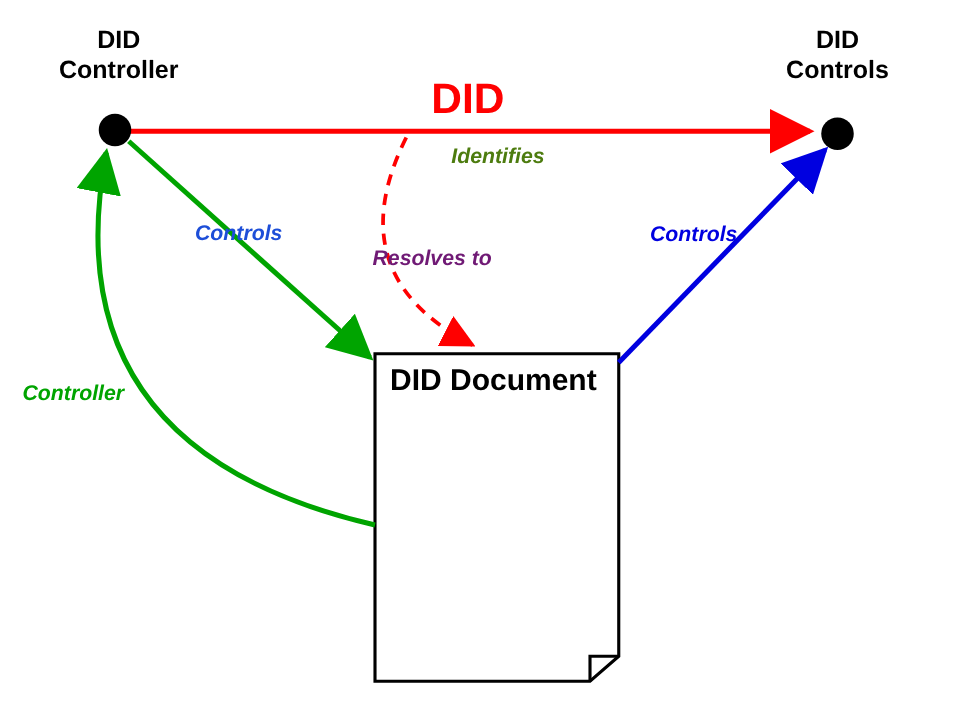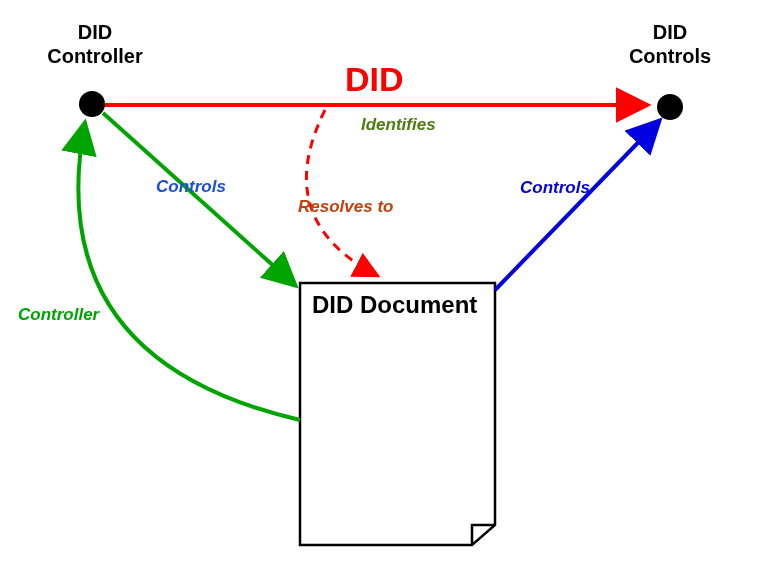--- a/index.html
+++ b/index.html
@@ -86,16 +86,16 @@
 <div class="node-label" style="left:615px; top:20px; width:110px;">
   <span>DID</span><br>
   <span>Controls</span>
 </div>
 
 <div class="doc-label" style="left:312px; top:291px;">DID Document</div>
 
 <div class="did-label" style="left:345px; top:60px;">DID</div>
 
 <div class="edge-label" style="left:341px; top:115px; color:#4d7c0f;margin-left:20px;">Identifies</div>
-<div class="edge-label" style="left:298px; top:197px; color:#c2410c;">Resolves to</div>
+<div class="edge-label" style="left:298px; top:197px; color:#701a75;">Resolves to</div>
 <div class="edge-label" style="left:156px; top:177px; color:#1d4ed8;">Controls</div>
 <div class="edge-label" style="left:18px; top:305px; color:#00a400;">Controller</div>
 <div class="edge-label" style="left:520px; top:178px; color:#0000e0;">Controls</div>
 
 </body></html>

